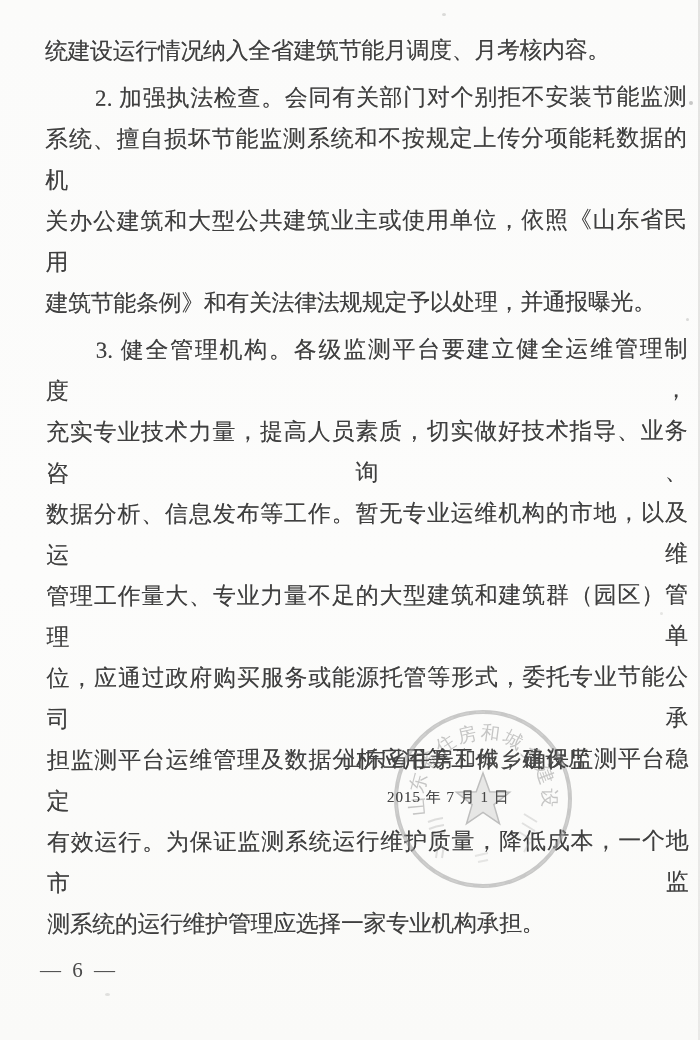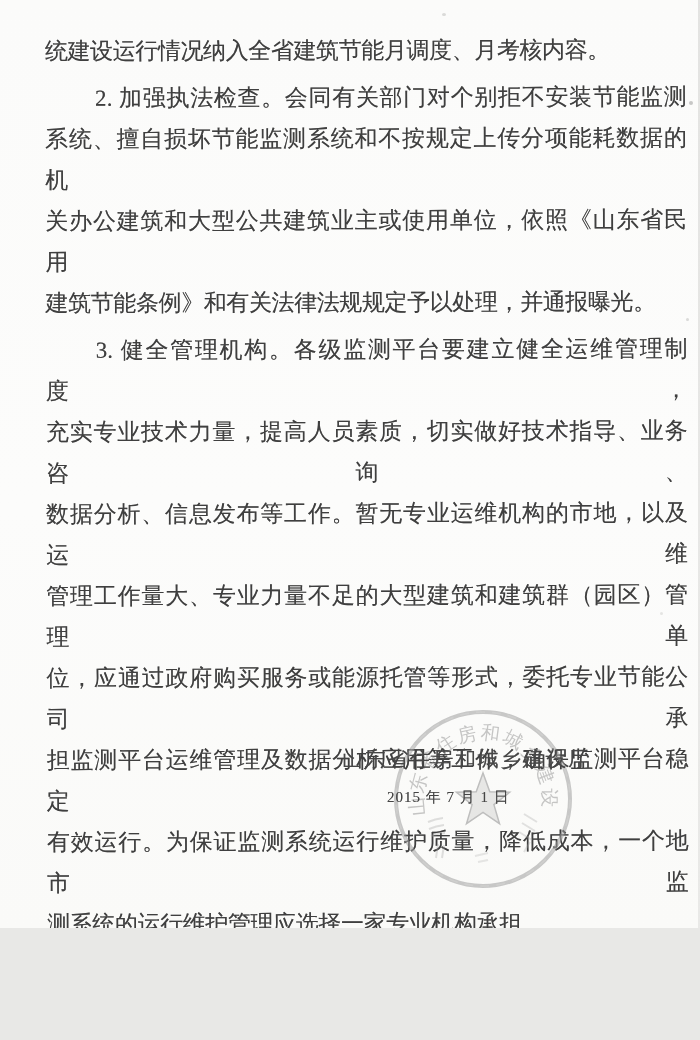--- a/index.html
+++ b/index.html
@@ -1,18 +1,18 @@
 <!DOCTYPE html>
 <html><head>
 <meta charset="utf-8">
 <style>
   html,body{margin:0;padding:0;background:#e8e8e6;}
   .page{
     position:relative;
-    width:700px;height:928px;
+    width:700px;height:1040px;
     margin:0 auto;
     background:linear-gradient(180deg,#fbfbfa 0%,#fcfcfb 55%,#fafaf8 100%);
     overflow:hidden;
     font-family:"Liberation Serif","DejaVu Serif",serif;
     color:#3f3f3f;
   }
   .edge-right{
     position:absolute;top:0;right:0;width:2px;height:1040px;
     background:linear-gradient(180deg,#d9d9d7,#e3e3e1);
     opacity:.7;

